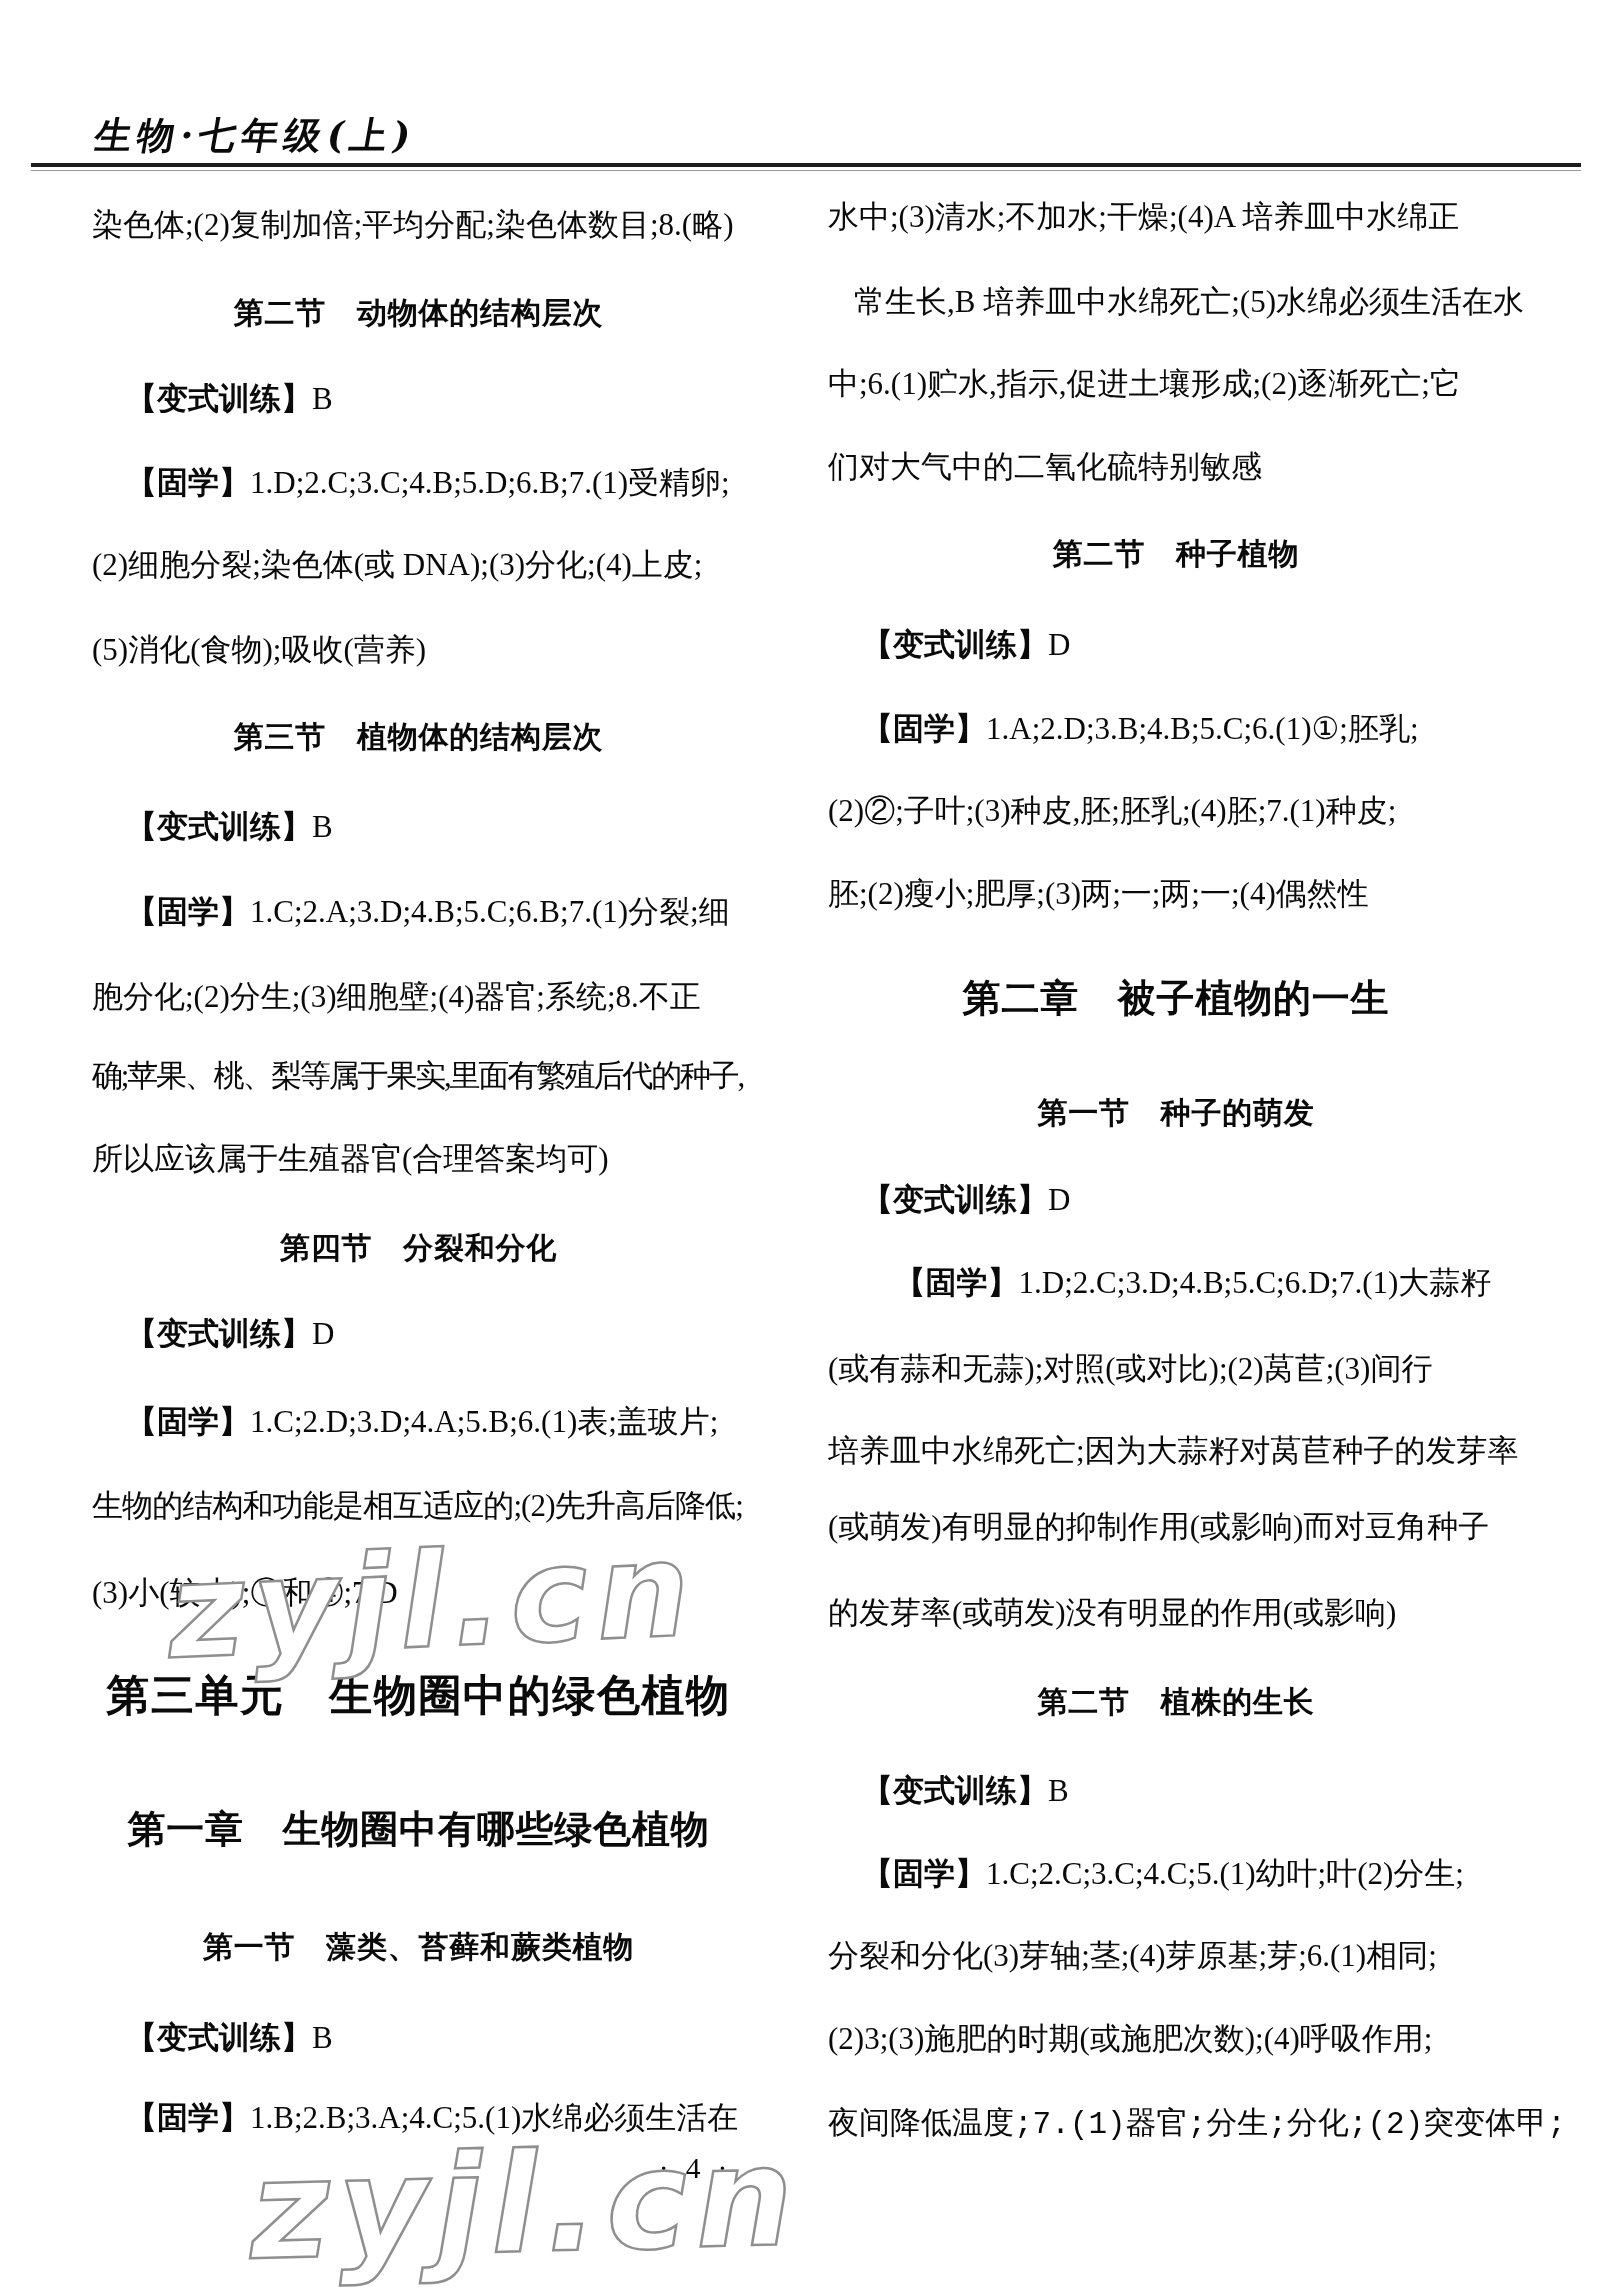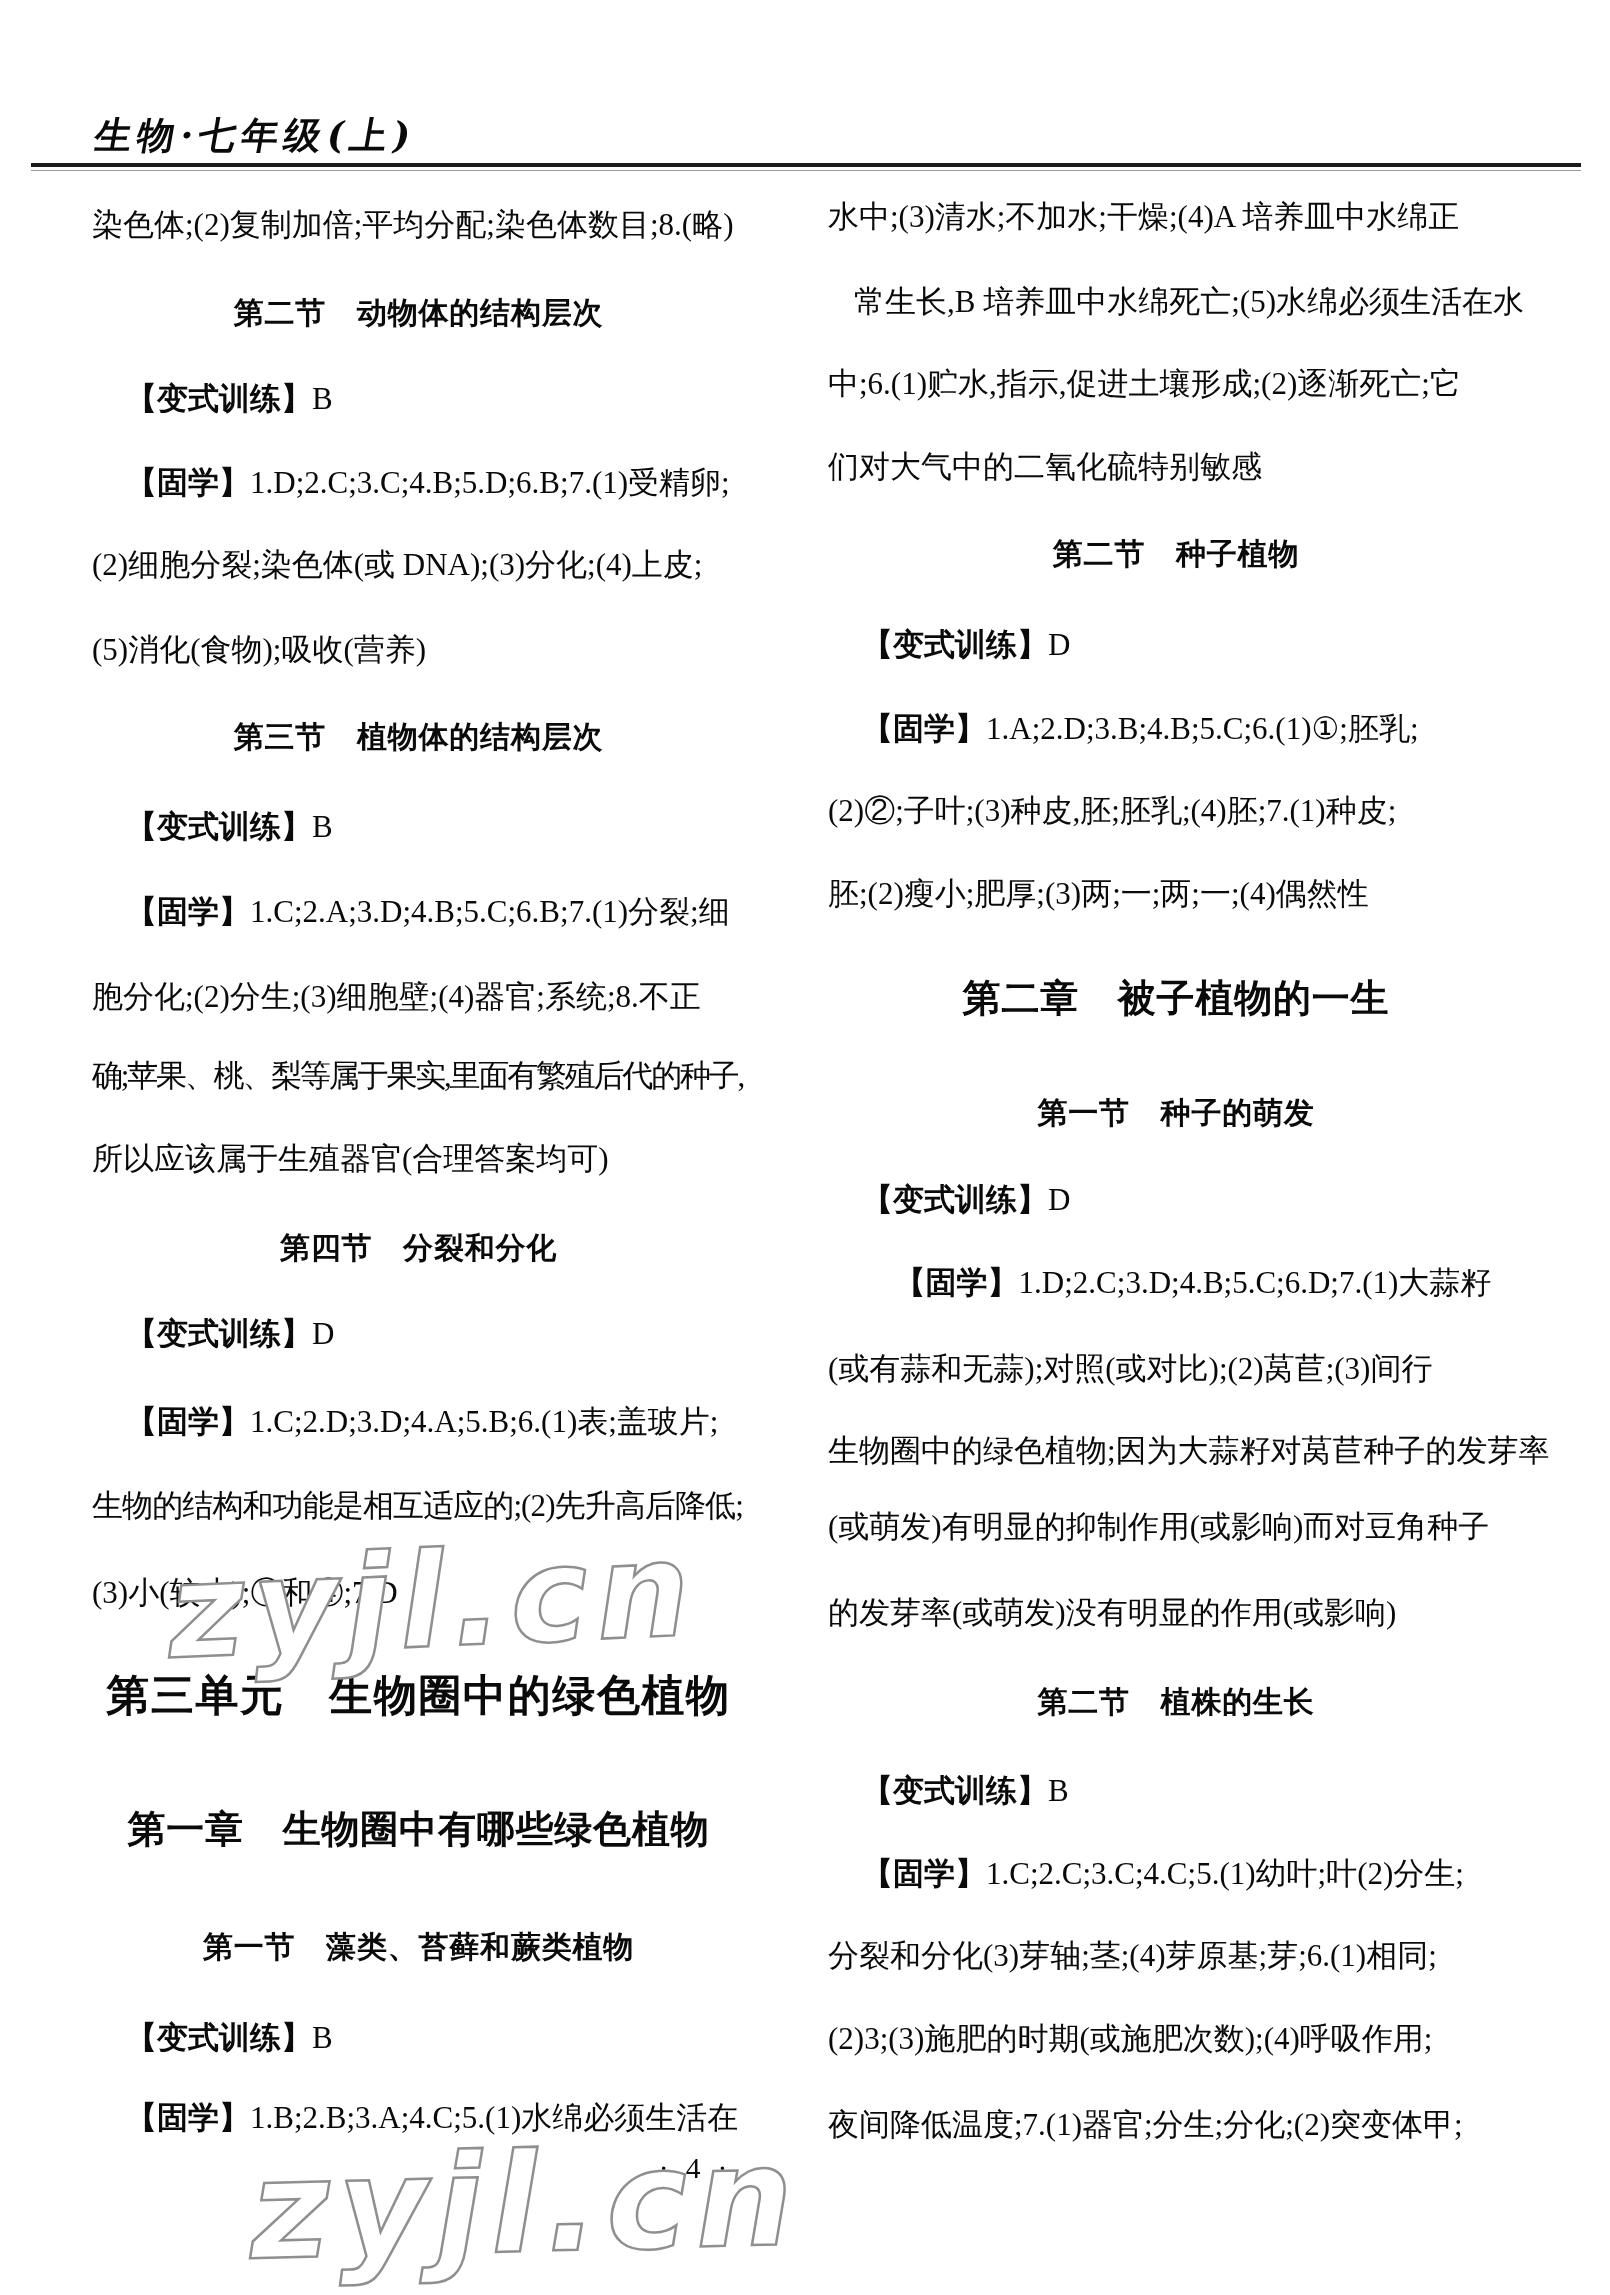--- a/index.html
+++ b/index.html
@@ -98,29 +98,29 @@
       <div class="line section-heading" style="top: 511px;">第二节　种子植物</div>
       <div class="line indent" style="top: 602px;"><b class="tag">【变式训练】</b>D</div>
       <div class="line indent fill" style="top: 686px; letter-spacing: 0px;"><b class="tag">【固学】</b>1.A;2.D;3.B;4.B;5.C;6.(1)①;胚乳;</div>
       <div class="line fill" style="top: 768px; letter-spacing: 0px;">(2)②;子叶;(3)种皮,胚;胚乳;(4)胚;7.(1)种皮;</div>
       <div class="line " style="top: 851px;">胚;(2)瘦小;肥厚;(3)两;一;两;一;(4)偶然性</div>
       <div class="line chapter-heading" style="top: 956px;">第二章　被子植物的一生</div>
       <div class="line section-heading" style="top: 1070px;">第一节　种子的萌发</div>
       <div class="line indent" style="top: 1157px;"><b class="tag">【变式训练】</b>D</div>
       <div class="line indent fill" style="top: 1240px; letter-spacing: 0px; text-align: center;"><b class="tag">【固学】</b>1.D;2.C;3.D;4.B;5.C;6.D;7.(1)大蒜籽</div>
       <div class="line fill" style="top: 1326px; letter-spacing: 0px;">(或有蒜和无蒜);对照(或对比);(2)莴苣;(3)间行</div>
-      <div class="line fill" style="top: 1408px; letter-spacing: 0px;">生物圈中的绿色植物;因为大蒜籽对莴苣种子的发芽率</div>
+      <div class="line fill" style="top: 1408px; letter-spacing: 0px;">培养皿中水绵死亡;因为大蒜籽对莴苣种子的发芽率</div>
       <div class="line fill" style="top: 1484px; letter-spacing: 0px;">(或萌发)有明显的抑制作用(或影响)而对豆角种子</div>
       <div class="line " style="top: 1570px;">的发芽率(或萌发)没有明显的作用(或影响)</div>
       <div class="line section-heading" style="top: 1659px;">第二节　植株的生长</div>
       <div class="line indent" style="top: 1748px;"><b class="tag">【变式训练】</b>B</div>
       <div class="line indent fill" style="top: 1831px; letter-spacing: 0px;"><b class="tag">【固学】</b>1.C;2.C;3.C;4.C;5.(1)幼叶;叶(2)分生;</div>
       <div class="line fill" style="top: 1913px; letter-spacing: 0px;">分裂和分化(3)芽轴;茎;(4)芽原基;芽;6.(1)相同;</div>
       <div class="line fill" style="top: 1996px; letter-spacing: 0px;">(2)3;(3)施肥的时期(或施肥次数);(4)呼吸作用;</div>
-      <div class="line fill" style="top: 2082px; letter-spacing: 0px;">夜间降低温度;7.(1)器官;分生;分化;(2)突变体甲;</div>
+      <div class="line fill" style="top: 2082px; letter-spacing: 0px; font-family: Liberation Mono, monospace;">夜间降低温度;7.(1)器官;分生;分化;(2)突变体甲;</div>
     </section>
 
   <div class="watermark wm-mid">zyjl.cn</div>
   <div class="watermark wm-bottom">zyjl.cn</div>
 
   <div class="page-number">· 4 ·</div>
 </div>
 
 
 </body></html>

